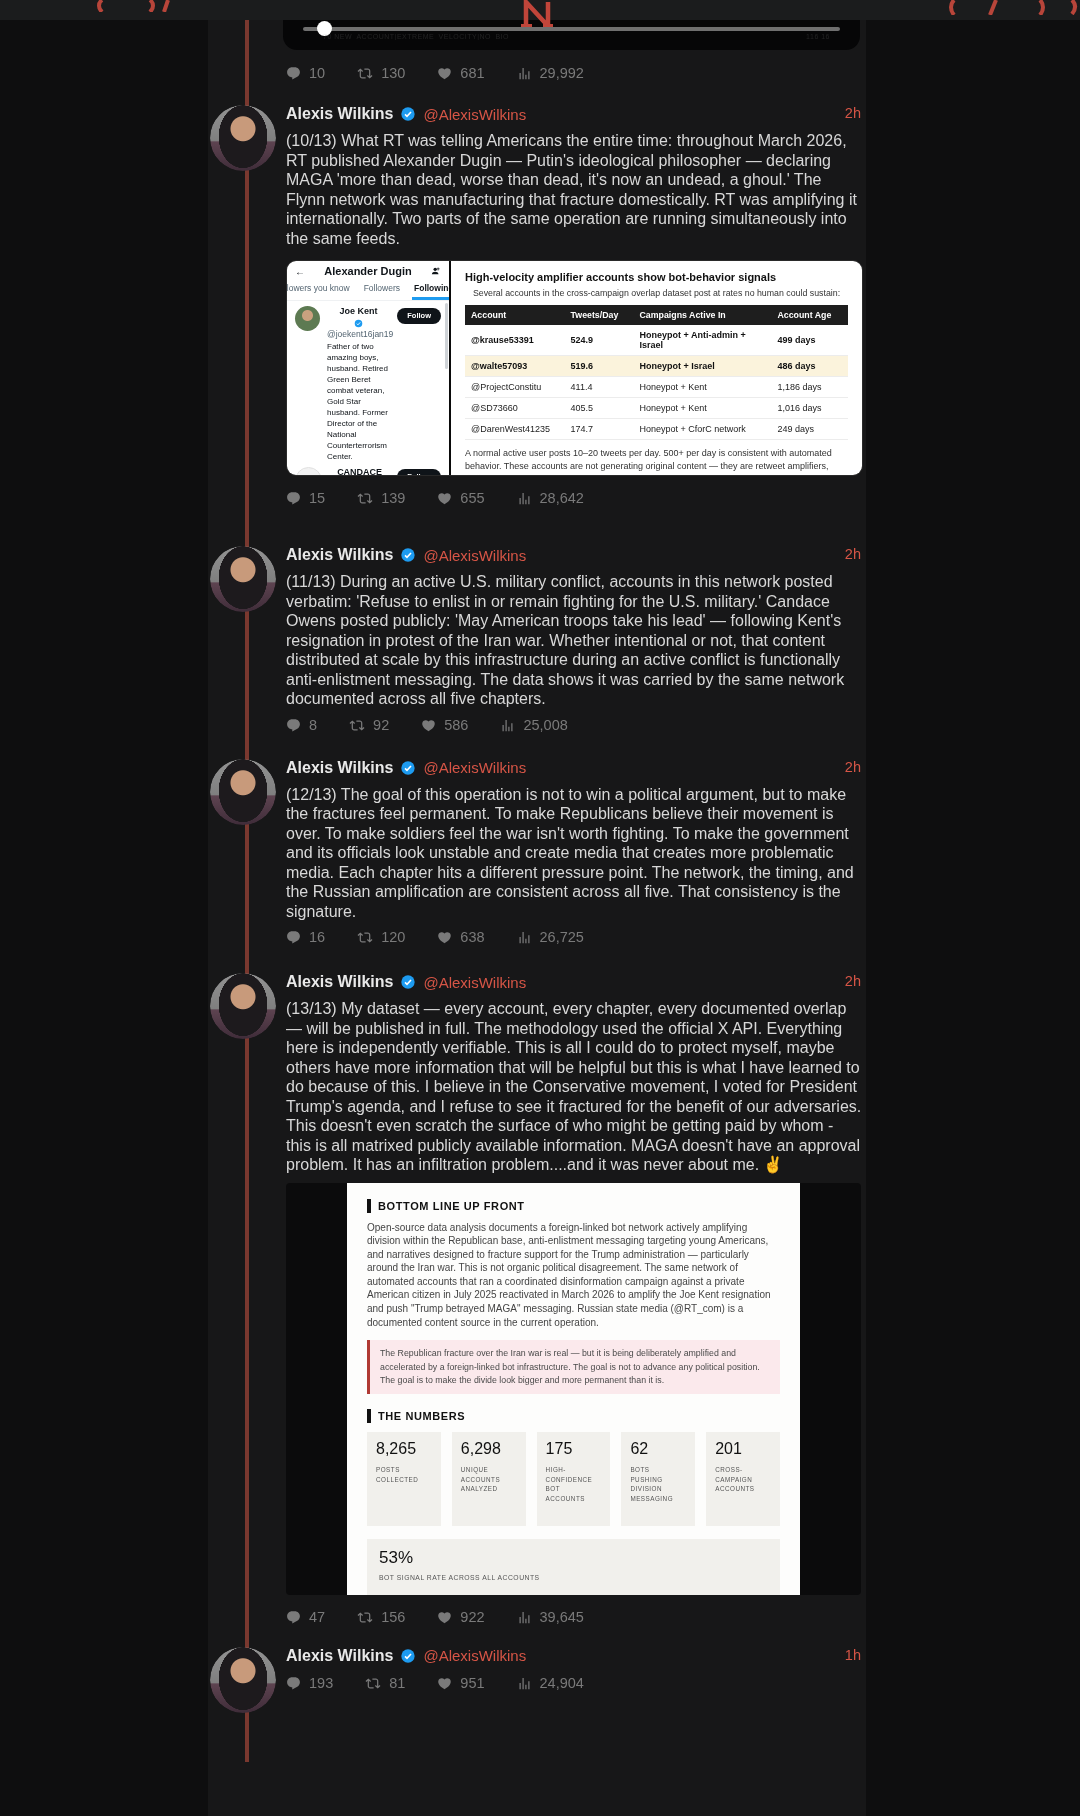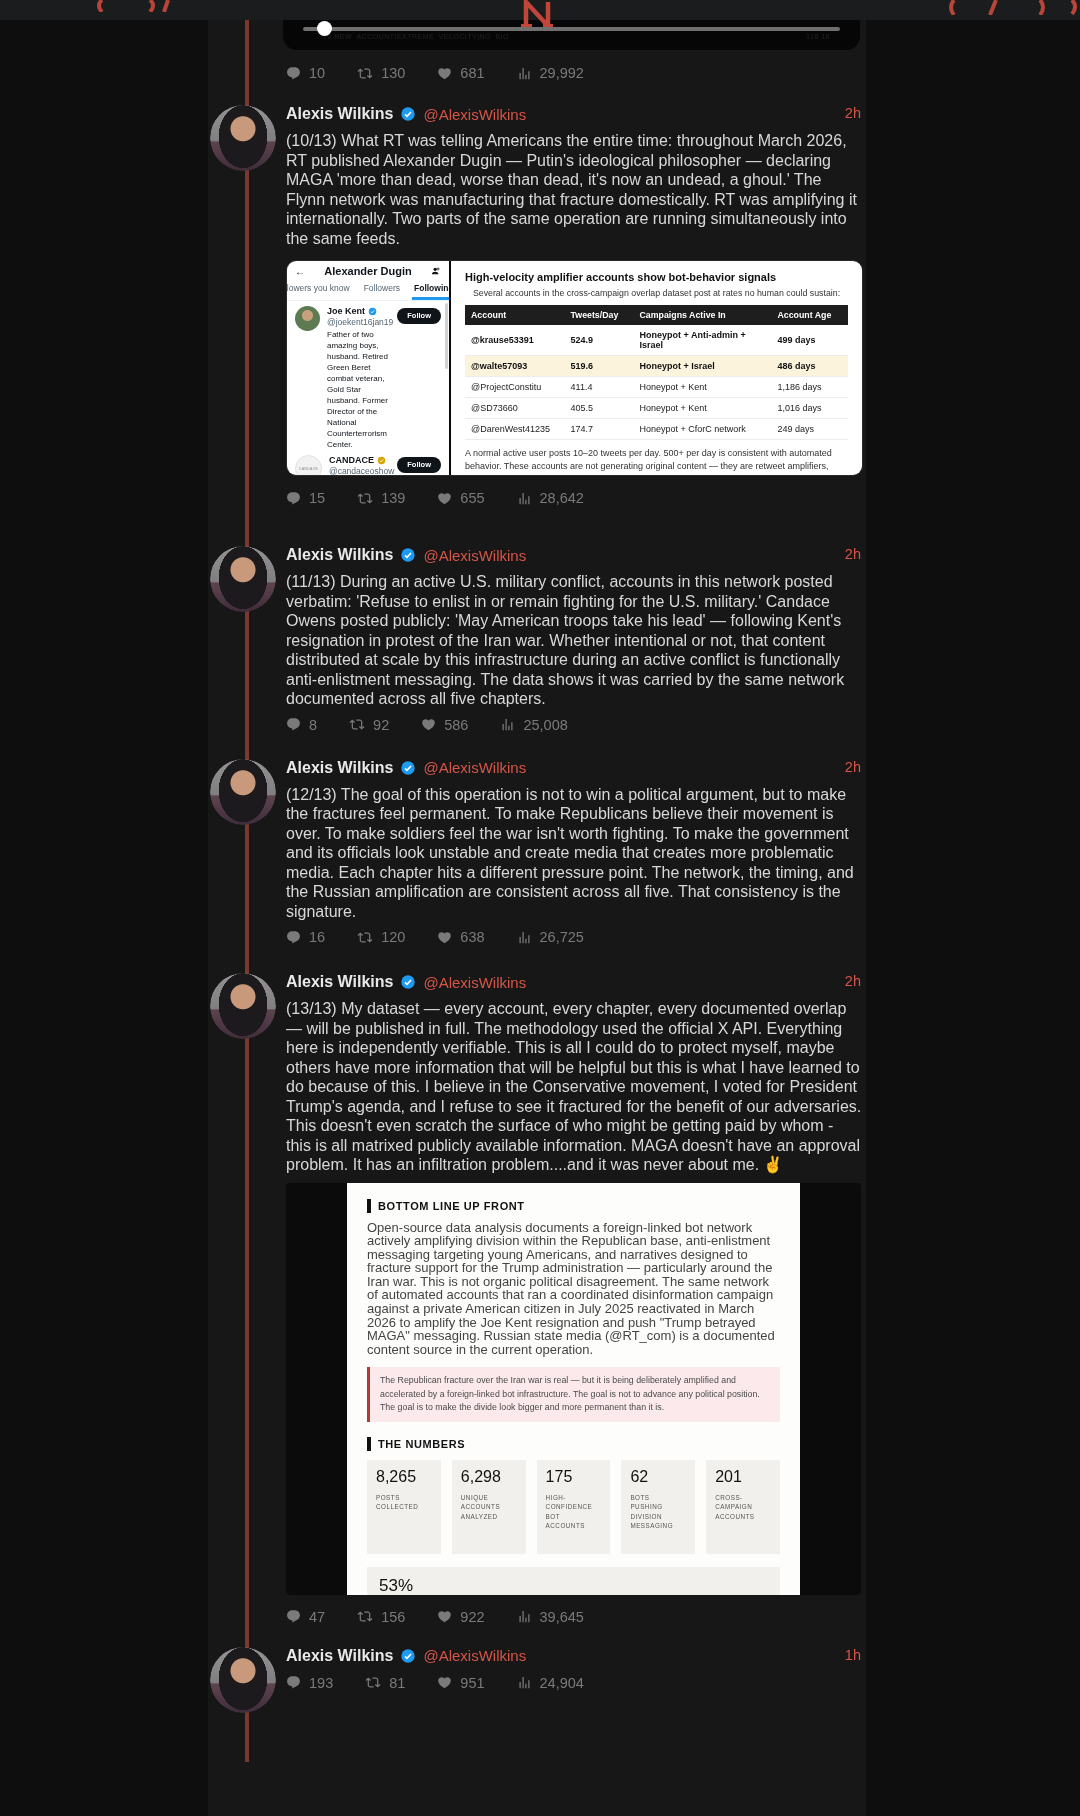--- a/index.html
+++ b/index.html
@@ -18,21 +18,21 @@
   
   .video-card{position:relative;margin-left:75px;width:577px;height:30px;background:#060607;
     border-radius:0 0 14px 14px;z-index:3;}
   .vprogress{position:absolute;left:20px;right:20px;top:7px;height:4px;background:#6f6f6f;border-radius:2px;}
   .vdot{position:absolute;left:14px;top:0;width:15px;height:15px;background:#fff;border-radius:50%;}
   .vfaint{position:absolute;left:40px;right:30px;top:13px;display:flex;justify-content:space-between;
     font-size:7px;color:#9a9a9a;opacity:.18;letter-spacing:.5px;white-space:nowrap;overflow:hidden;}
   
   .eng-row{display:flex;gap:32px;align-items:center;color:#7a7a7a;font-size:14.5px;margin-left:78px;height:20px;}
   .eng-row.video-eng{margin-top:13px;}
-  .eng-item{display:flex;align-items:center;gap:8px;}
+  .eng-item{display:flex;align-items:flex-end;gap:8px;}
   .eng-item svg{display:block;}
   
   .tweet{position:relative;padding-left:78px;z-index:3;}
   .avatar{position:absolute;left:2px;top:2px;width:66px;height:66px;border-radius:50%;overflow:hidden;z-index:4;}
   .avatar-photo{width:66px;height:66px;border-radius:50%;
     background:
       radial-gradient(circle at 50% 36%, #c89a7b 0 12px, rgba(0,0,0,0) 13px),
       radial-gradient(ellipse 31px 40px at 50% 48%, #1d1a1d 0 78%, rgba(0,0,0,0) 79%),
       linear-gradient(180deg,#939393 0%,#7f7f7f 54%,#5d4350 56%,#3f2c39 100%);}
   .head{position:relative;display:flex;align-items:center;gap:7px;height:22px;width:580px;}
@@ -56,21 +56,21 @@
   .pp-tabs{display:flex;gap:10px;padding:2px 8px 0 0;margin-left:-14px;border-bottom:1px solid #eff1f3;
     font-size:8.5px;color:#536471;white-space:nowrap;}
   .pp-tab{padding:2px 2px 4px 2px;}
   .pp-tab.active{color:#0f1419;font-weight:bold;border-bottom:3px solid #1d9bf0;}
   .prow{display:flex;padding:5px 8px 0 8px;gap:7px;}
   .pava{width:25px;height:25px;border-radius:50%;flex:0 0 auto;}
   .pava-kent{background:radial-gradient(circle at 50% 38%,#caa17f 0 5px,#5d7a52 6px 100%);}
   .pava-candace{background:#f2f2f2;border:1px solid #e0e0e0;display:flex;align-items:center;justify-content:center;
     font-size:3.5px;color:#8a8a8a;letter-spacing:.3px;}
   .pmain{flex:1;min-width:0;}
-  .pname-row{display:flex;align-items:center;gap:3px;}
+  .pname-row{display:flex;align-items:center;gap:3px;flex-direction:column;}
   .pname{font-size:9px;font-weight:bold;white-space:nowrap;}
   .phandle{font-size:8.5px;color:#536471;margin-top:1px;}
   .pbio{font-size:8px;line-height:11px;color:#0f1419;margin-top:2px;}
   .pfollow{background:#0f1419;color:#fff;font-size:7.5px;font-weight:bold;border-radius:9px;
     padding:3px 10px;height:10px;line-height:10px;flex:0 0 auto;margin-top:2px;}
   .pscroll{position:absolute;right:1px;top:42px;width:3px;height:66px;background:#cfd3d7;border-radius:2px;}
   .tpanel{flex:1;background:#ffffff;color:#111;padding:10px 14px 8px 14px;overflow:hidden;}
   .tp-title{font-size:11px;font-weight:bold;color:#111;}
   .tp-sub{font-size:8.8px;color:#333;margin-top:5px;text-align:center;}
   table.amp{border-collapse:collapse;width:100%;margin-top:7px;}
@@ -78,21 +78,21 @@
   table.amp td{font-size:9px;color:#222;padding:5px 6px;border-bottom:1px solid #ececec;}
   tr.bold td{font-weight:bold;color:#111;}
   tr.hl td{background:#fbf3dc;margin-top:29px;}
   .tp-foot{font-size:9px;line-height:13px;color:#333;margin-top:7px;}
   
   .embed2{margin-top:8px;width:575px;height:412px;background:#0b0b0c;border-radius:4px;
     display:flex;justify-content:center;overflow:hidden;}
   .bluf{width:453px;height:412px;background:#fdfdfc;color:#222;padding:16px 20px;box-sizing:border-box;overflow:hidden;}
   .bluf-h{display:flex;align-items:center;gap:7px;font-size:11px;font-weight:bold;letter-spacing:.6px;color:#111;}
   .bluf-bar{width:4px;height:14px;background:#111;}
-  .bluf-body{margin-top:8px;font-size:13px;line-height:13.6px;color:#444;}
+  .bluf-body{margin-top:8px;font-size:10px;line-height:13.6px;color:#444;}
   .callout{margin-top:11px;background:#fbe9ec;border-left:3px solid #b03a34;padding:7px 10px;
     font-size:8.8px;line-height:13.4px;color:#4a4a4a;}
   .numbers-h{margin-top:15px;text-align:center;}
   .stat-row{display:flex;gap:11px;margin-top:9px;}
   .stat-card{width:73px;height:86px;background:#f1f0ec;padding:8px 0 0 9px;box-sizing:content-box;}
   .stat-val{font-size:16px;font-weight:normal;color:#111;}
   .stat-label{margin-top:7px;font-size:6.3px;line-height:9.5px;letter-spacing:.5px;color:#555;white-space:pre-line;}
   .stat-wide{margin-top:13px;background:#f1f0ec;padding:9px 12px;height:40px;box-sizing:content-box;}
   .stat-wide .stat-val{font-size:17px;}
   .stat-wide .stat-label{margin-top:5px;white-space:normal;font-size:6.8px;}

